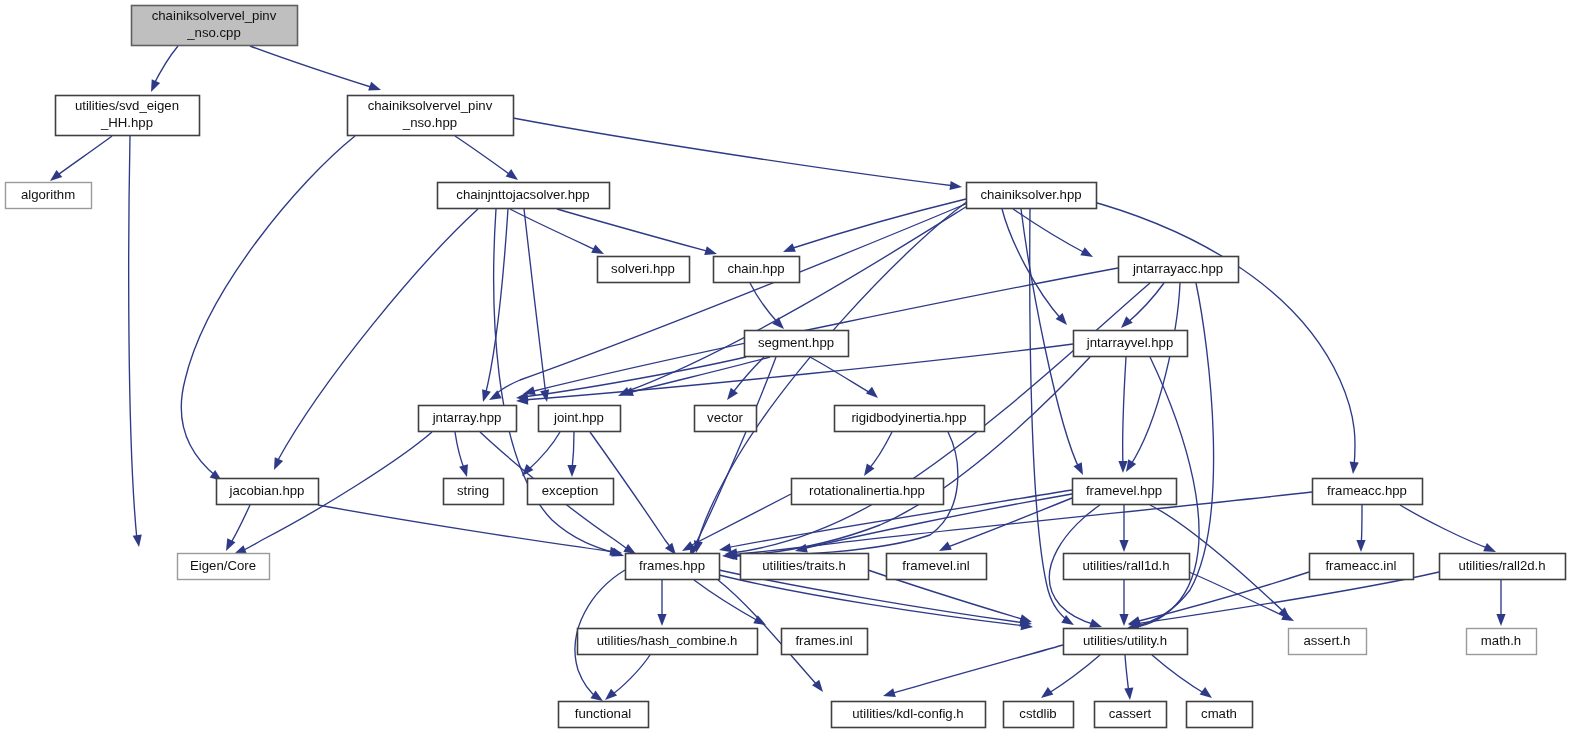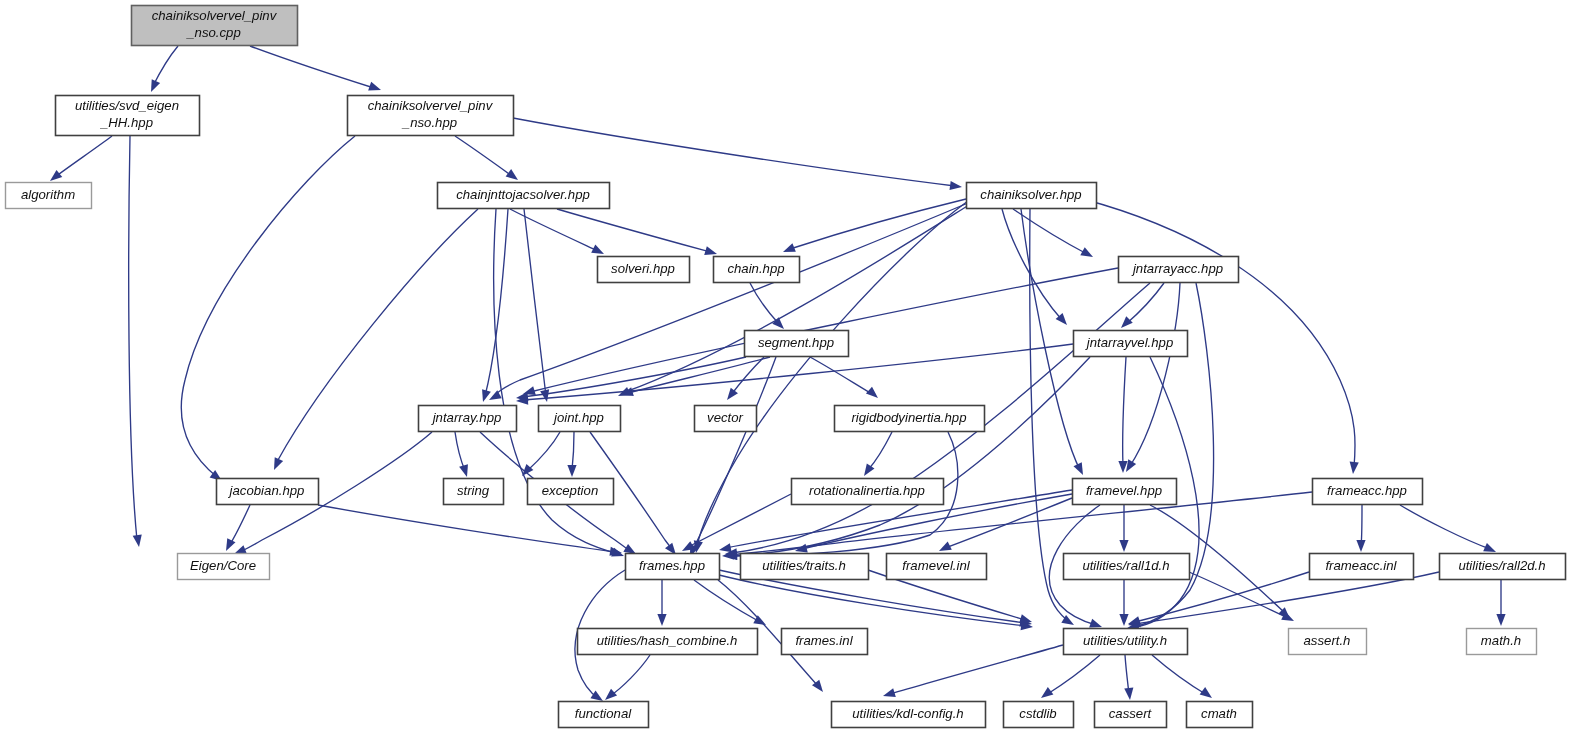--- a/index.html
+++ b/index.html
@@ -7,21 +7,20 @@
     padding: 0;
     background: #ffffff;
   }
   #graph-root {
     position: relative;
     width: 1578px;
     height: 739px;
     background: #ffffff;
     font-family: "Liberation Sans", sans-serif;
     overflow: hidden;
-    font-style: italic;
   }
   svg.graph-canvas {
     position: absolute;
     left: 0; top: 0;
     width: 1578px;
     height: 739px;
   }
   .node-box {
     fill: #ffffff;
     stroke: #404040;

